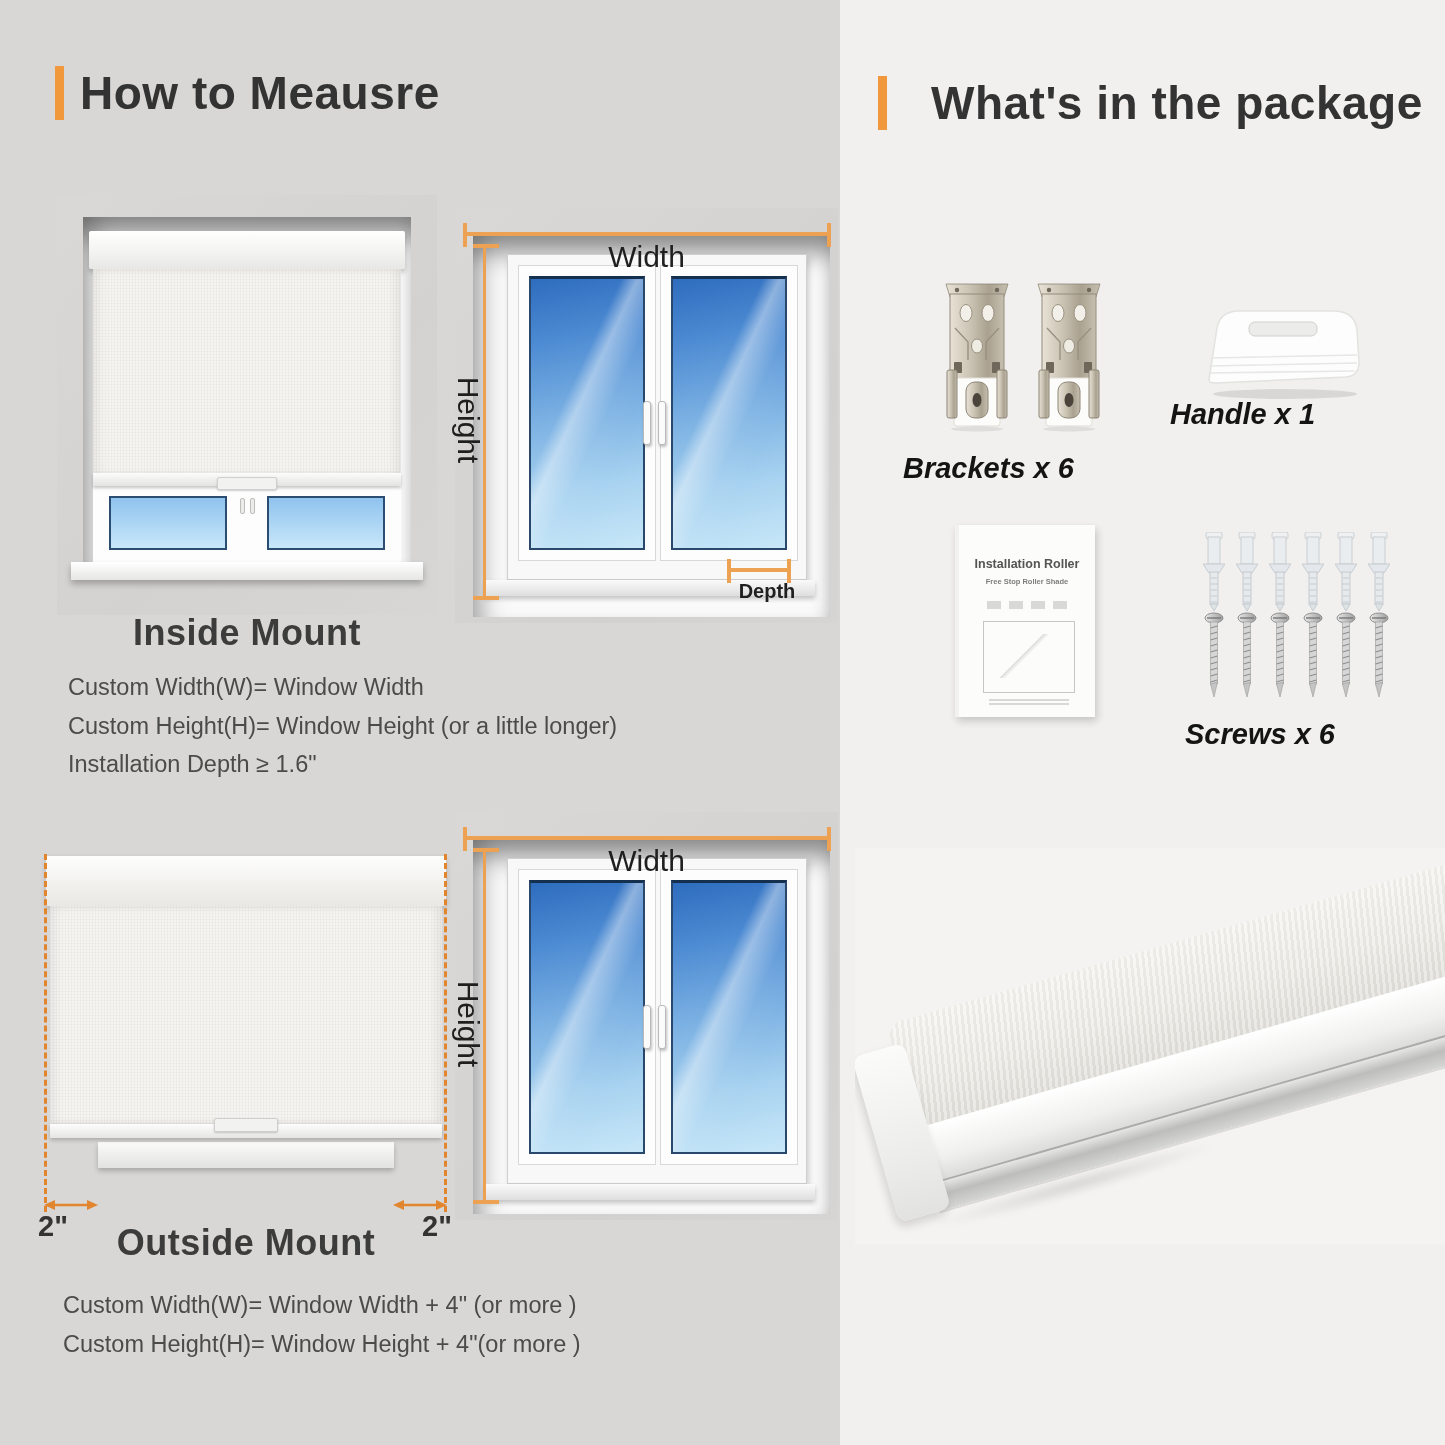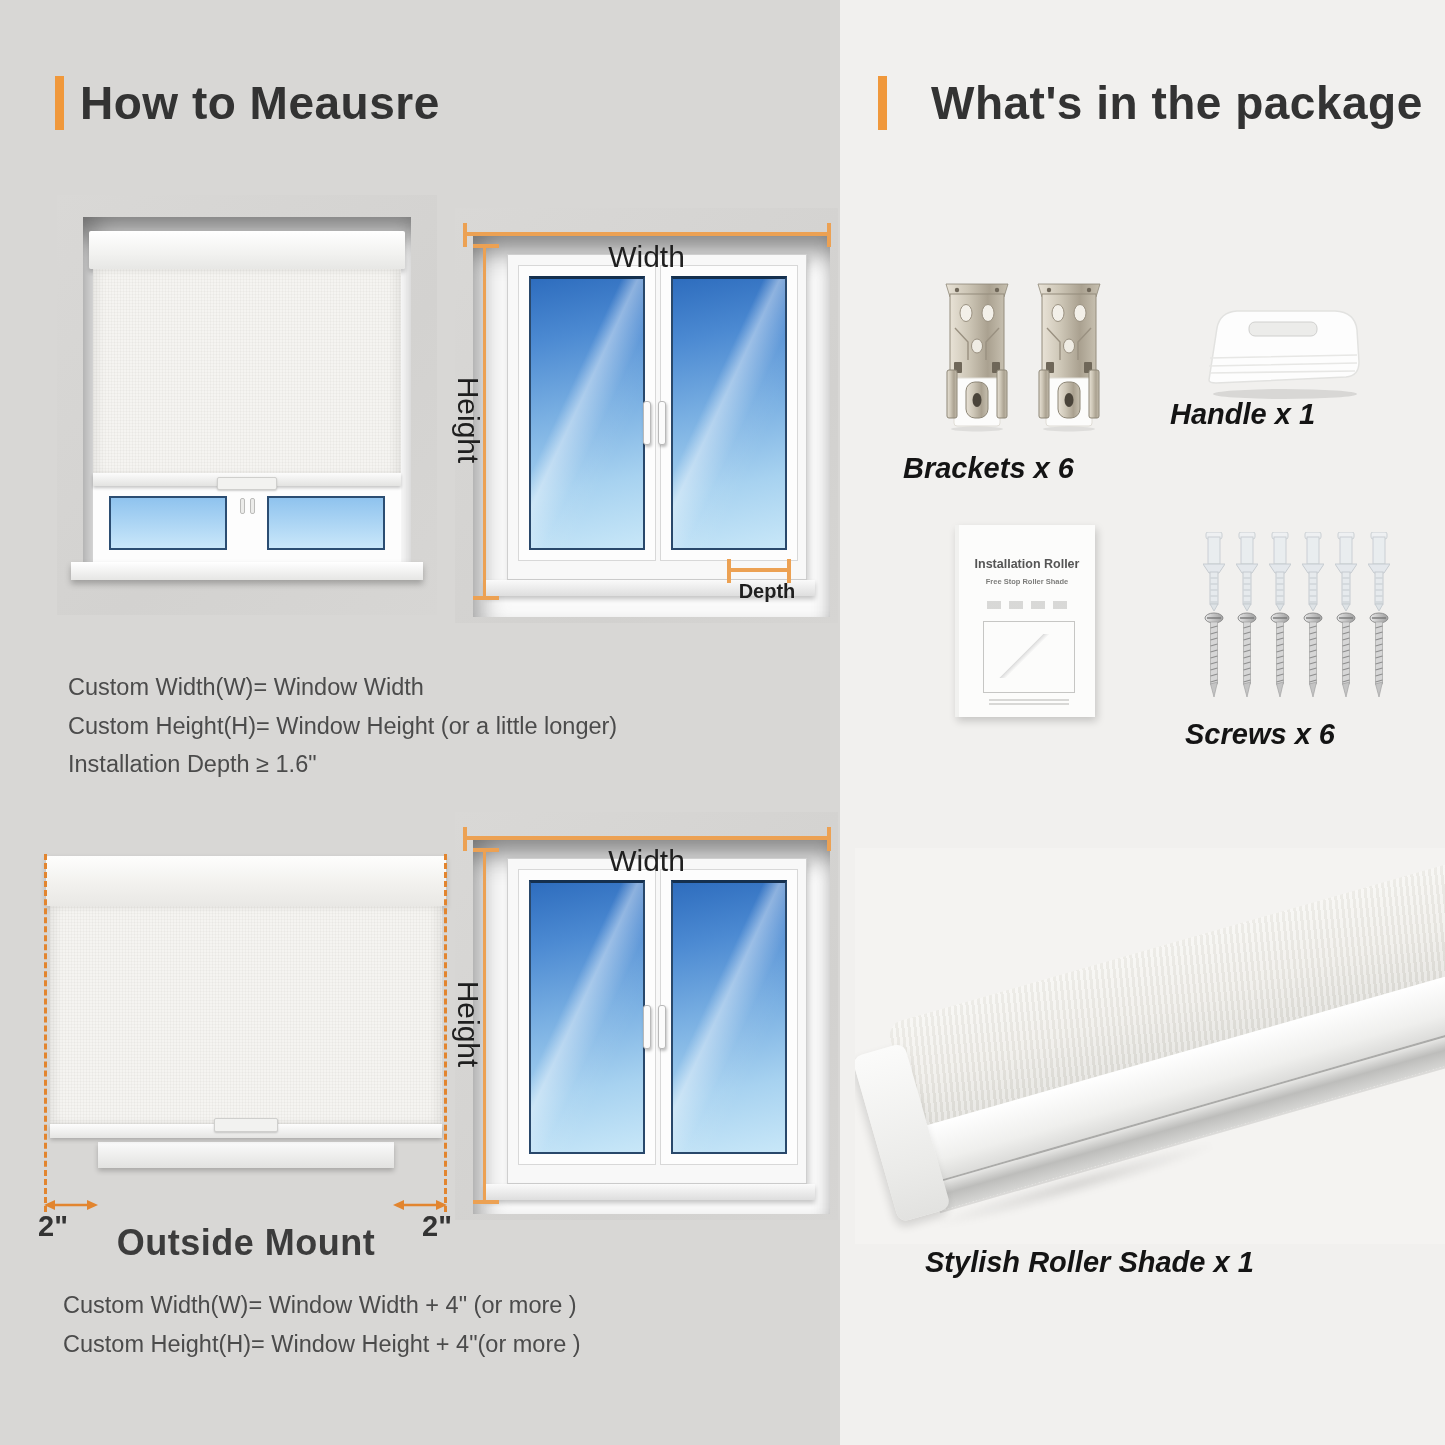--- a/index.html
+++ b/index.html
@@ -147,21 +147,21 @@
         <stop offset="0.5" stop-color="#c2c2c2"></stop>
         <stop offset="1" stop-color="#9f9f9f"></stop>
     </linearGradient>
   </defs>
 </svg>
 
 <div class="canvas">
 
   <div class="panel left">
 
-    <div class="sec-head" style="left:55px; top:76px;text-align:center;">
+    <div class="sec-head" style="left:55px; top:66px;text-align:center;">
       <div class="accent-bar"></div>
       <div class="sec-title">How to Meausre</div>
     </div>
 
     <div class="im-diagram">
       <div class="im-recess"></div>
       <div class="im-cassette"></div>
       <div class="im-fabric fabric"></div>
       <div class="im-window">
         <div class="im-pane" style="left:16px;"></div>
@@ -189,20 +189,21 @@
       </div>
       <div class="wd-sill"></div>
       <div class="meas-h" style="left:8px; top:24px; width:368px;"></div>
       <div class="meas-label" style="left:0; right:0; top:32px; text-align:center;">Width</div>
       <div class="meas-v" style="left:28px; top:36px; height:356px;"></div>
       <div class="meas-label rot" style="left:-30px; top:195px;">Height</div>
       <div class="meas-h" style="left:272px; top:360px; width:64px;"></div>
       <div class="depth-label" style="left:262px; top:372px; width:100px; text-align:center;">Depth</div>
     </div>
 
+    <div class="caption" style="left:57px; top:612px; width:380px;">Inside Mount</div>
 
     <div class="body-lines" style="left:68px; top:668px;">
       <div>Custom Width(W)= Window Width</div>
       <div>Custom Height(H)= Window Height (or a little longer)</div>
       <div>Installation Depth ≥ 1.6"</div>
     </div>
 
     <div class="om-diagram">
       <div class="om-sill"></div>
       <div class="om-cassette"></div>
@@ -421,16 +422,15 @@
 
     <div class="photo">
       <div class="bar-rot">
         <div class="bar-top"></div>
         <div class="bar-front"></div>
         <div class="bar-rail"></div>
         <div class="bar-cap"></div>
         <div class="bar-shadow"></div>
       </div>
     </div>
-    <div class="pkg-label" style="left:85px; top:1246px; width:440px;">Stylish Roller Shade x 1</div>
 
   </div>
 </div>
 
 </body></html>

